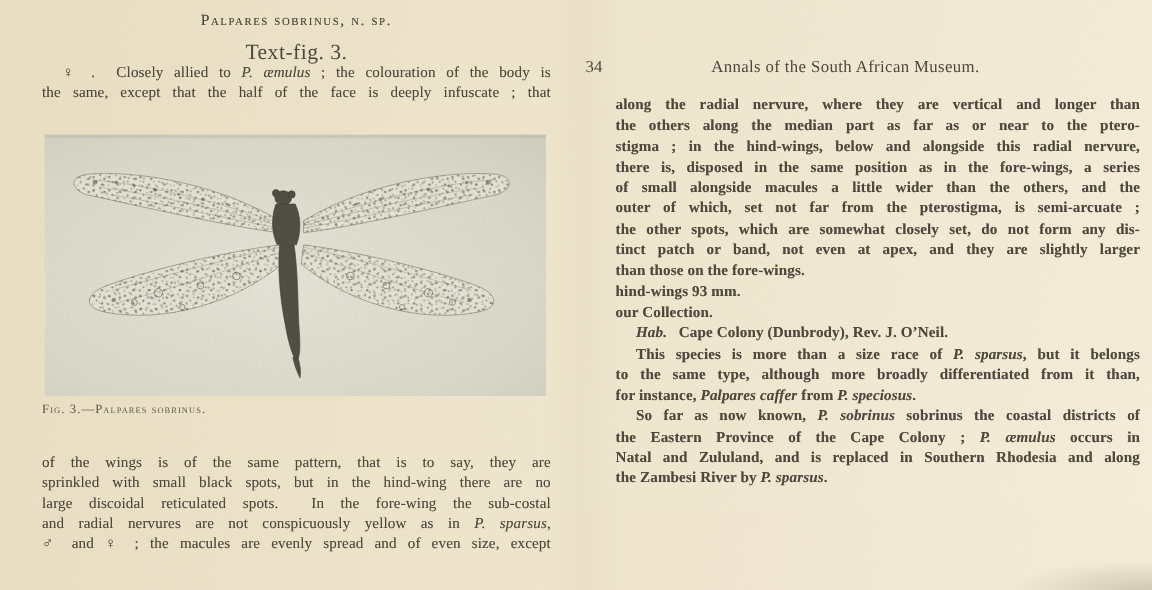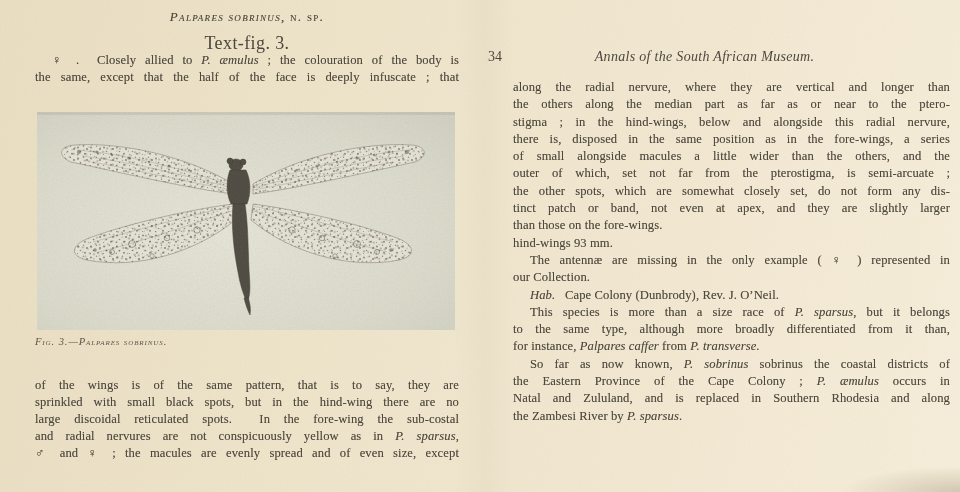--- a/index.html
+++ b/index.html
@@ -4,40 +4,40 @@
 <style>
   html,body{margin:0;padding:0;}
   body{
     width:960px;height:492px;overflow:hidden;position:relative;
     background:linear-gradient(100deg,#eadfc3 0%,#efe5cb 35%,#f3e9d3 70%,#f7eedb 100%);
     font-family:"Liberation Serif","DejaVu Serif",serif;
     color:#4c473c;
   }
   .abs{position:absolute;}
   .it{font-style:italic;}
-  .sc{font-variant:small-caps;font-style:italic;}
+  .sc{font-variant:small-caps;}
   
   .l-title{left:35px;top:9px;width:424px;text-align:center;font-size:13px;
     font-variant:small-caps;letter-spacing:1.3px;text-shadow:0 0 .5px rgba(76,71,60,.45);}
   .l-sub{left:35px;top:33px;width:424px;text-align:center;font-size:18px;letter-spacing:.4px;}
   .para{font-size:12.6px;letter-spacing:.1px;text-shadow:0 0 .45px rgba(76,71,60,.4);}
   .l-para1{left:35px;top:52px;width:424px;}
   .l-para2{left:35px;top:377px;width:424px;}
   .line{line-height:17px;height:17px;text-align:justify;text-align-last:justify;overflow:hidden;}
-  .r-body .line{line-height:17.3px;height:17.3px;}
+  .r-body .line{line-height:17.3px;height:17.3px;font-weight:bold;}
   .line.last{text-align-last:left;}
   .line.indent{padding-left:17px;}
   
   .figure-wrap{left:37px;top:112px;width:418px;height:218px;}
   .fig-caption{left:35px;top:336px;width:424px;font-size:10.6px;
     font-variant:small-caps;letter-spacing:.9px;color:#5b564a;}
   
   .r-header{left:486px;top:49px;width:437px;height:18px;font-size:14px;}
   .r-header .pagenum{position:absolute;left:2px;top:0;}
-  .r-header .journal{display:block;text-align:center;font-style:italic;letter-spacing:.3px;}
+  .r-header .journal{display:block;text-align:center;letter-spacing:.3px;}
   .r-body{left:513px;top:79px;width:437px;}
   
   .grain-overlay{left:0;top:0;width:960px;height:492px;pointer-events:none;opacity:.05;}
   .corner-shade{right:0;bottom:0;width:120px;height:26px;pointer-events:none;
     background:radial-gradient(ellipse at 100% 100%,rgba(120,105,75,.28),rgba(120,105,75,0) 70%);}
   .gutter-shade{left:455px;top:0;width:60px;height:492px;pointer-events:none;
     background:linear-gradient(90deg,rgba(140,125,90,0),rgba(140,125,90,.05) 50%,rgba(140,125,90,0));}
 </style>
 </head>
 <body>
@@ -180,26 +180,25 @@
   <div class="line"><span>along the radial nervure, where they are vertical and longer than</span></div>
   <div class="line"><span>the others along the median part as far as or near to the ptero-</span></div>
   <div class="line"><span>stigma ; in the hind-wings, below and alongside this radial nervure,</span></div>
   <div class="line"><span>there is, disposed in the same position as in the fore-wings, a series</span></div>
   <div class="line"><span>of small alongside macules a little wider than the others, and the</span></div>
   <div class="line"><span>outer of which, set not far from the pterostigma, is semi-arcuate ;</span></div>
   <div class="line"><span>the other spots, which are somewhat closely set, do not form any dis-</span></div>
   <div class="line"><span>tinct patch or band, not even at apex, and they are slightly larger</span></div>
   <div class="line last"><span>than those on the fore-wings.</span></div>
   <div class="line last"><span>hind-wings 93 mm.</span></div>
-  <div class="line indent"><span>The antennæ are missing in the only example ( ♀ ) represented in</span></div>
   <div class="line last"><span>our Collection.</span></div>
   <div class="line indent last"><span class="it">Hab.</span><span>&nbsp;&nbsp; Cape Colony (Dunbrody), Rev. J. O’Neil.</span></div>
   <div class="line indent"><span>This species is more than a size race of </span><span class="it">P. sparsus</span><span>, but it belongs</span></div>
   <div class="line"><span>to the same type, although more broadly differentiated from it than,</span></div>
-  <div class="line last"><span>for instance, </span><span class="it">Palpares caffer</span><span> from </span><span class="it">P. transverse</span><span>.</span></div>
+  <div class="line last"><span>for instance, </span><span class="it">Palpares caffer</span><span> from </span><span class="it">P. speciosus</span><span>.</span></div>
   <div class="line indent"><span>So far as now known, </span><span class="it">P. sobrinus</span><span> sobrinus the coastal districts of</span></div>
   <div class="line"><span>the Eastern Province of the Cape Colony ; </span><span class="it">P. æmulus</span><span> occurs in</span></div>
   <div class="line"><span>Natal and Zululand, and is replaced in Southern Rhodesia and along</span></div>
   <div class="line last"><span>the Zambesi River by </span><span class="it">P. sparsus</span><span>.</span></div>
 </div>
 
 <div class="abs gutter-shade"></div>
 <div class="abs corner-shade"></div>
 <svg class="abs grain-overlay" width="960" height="492">
   <filter id="pgrain">

